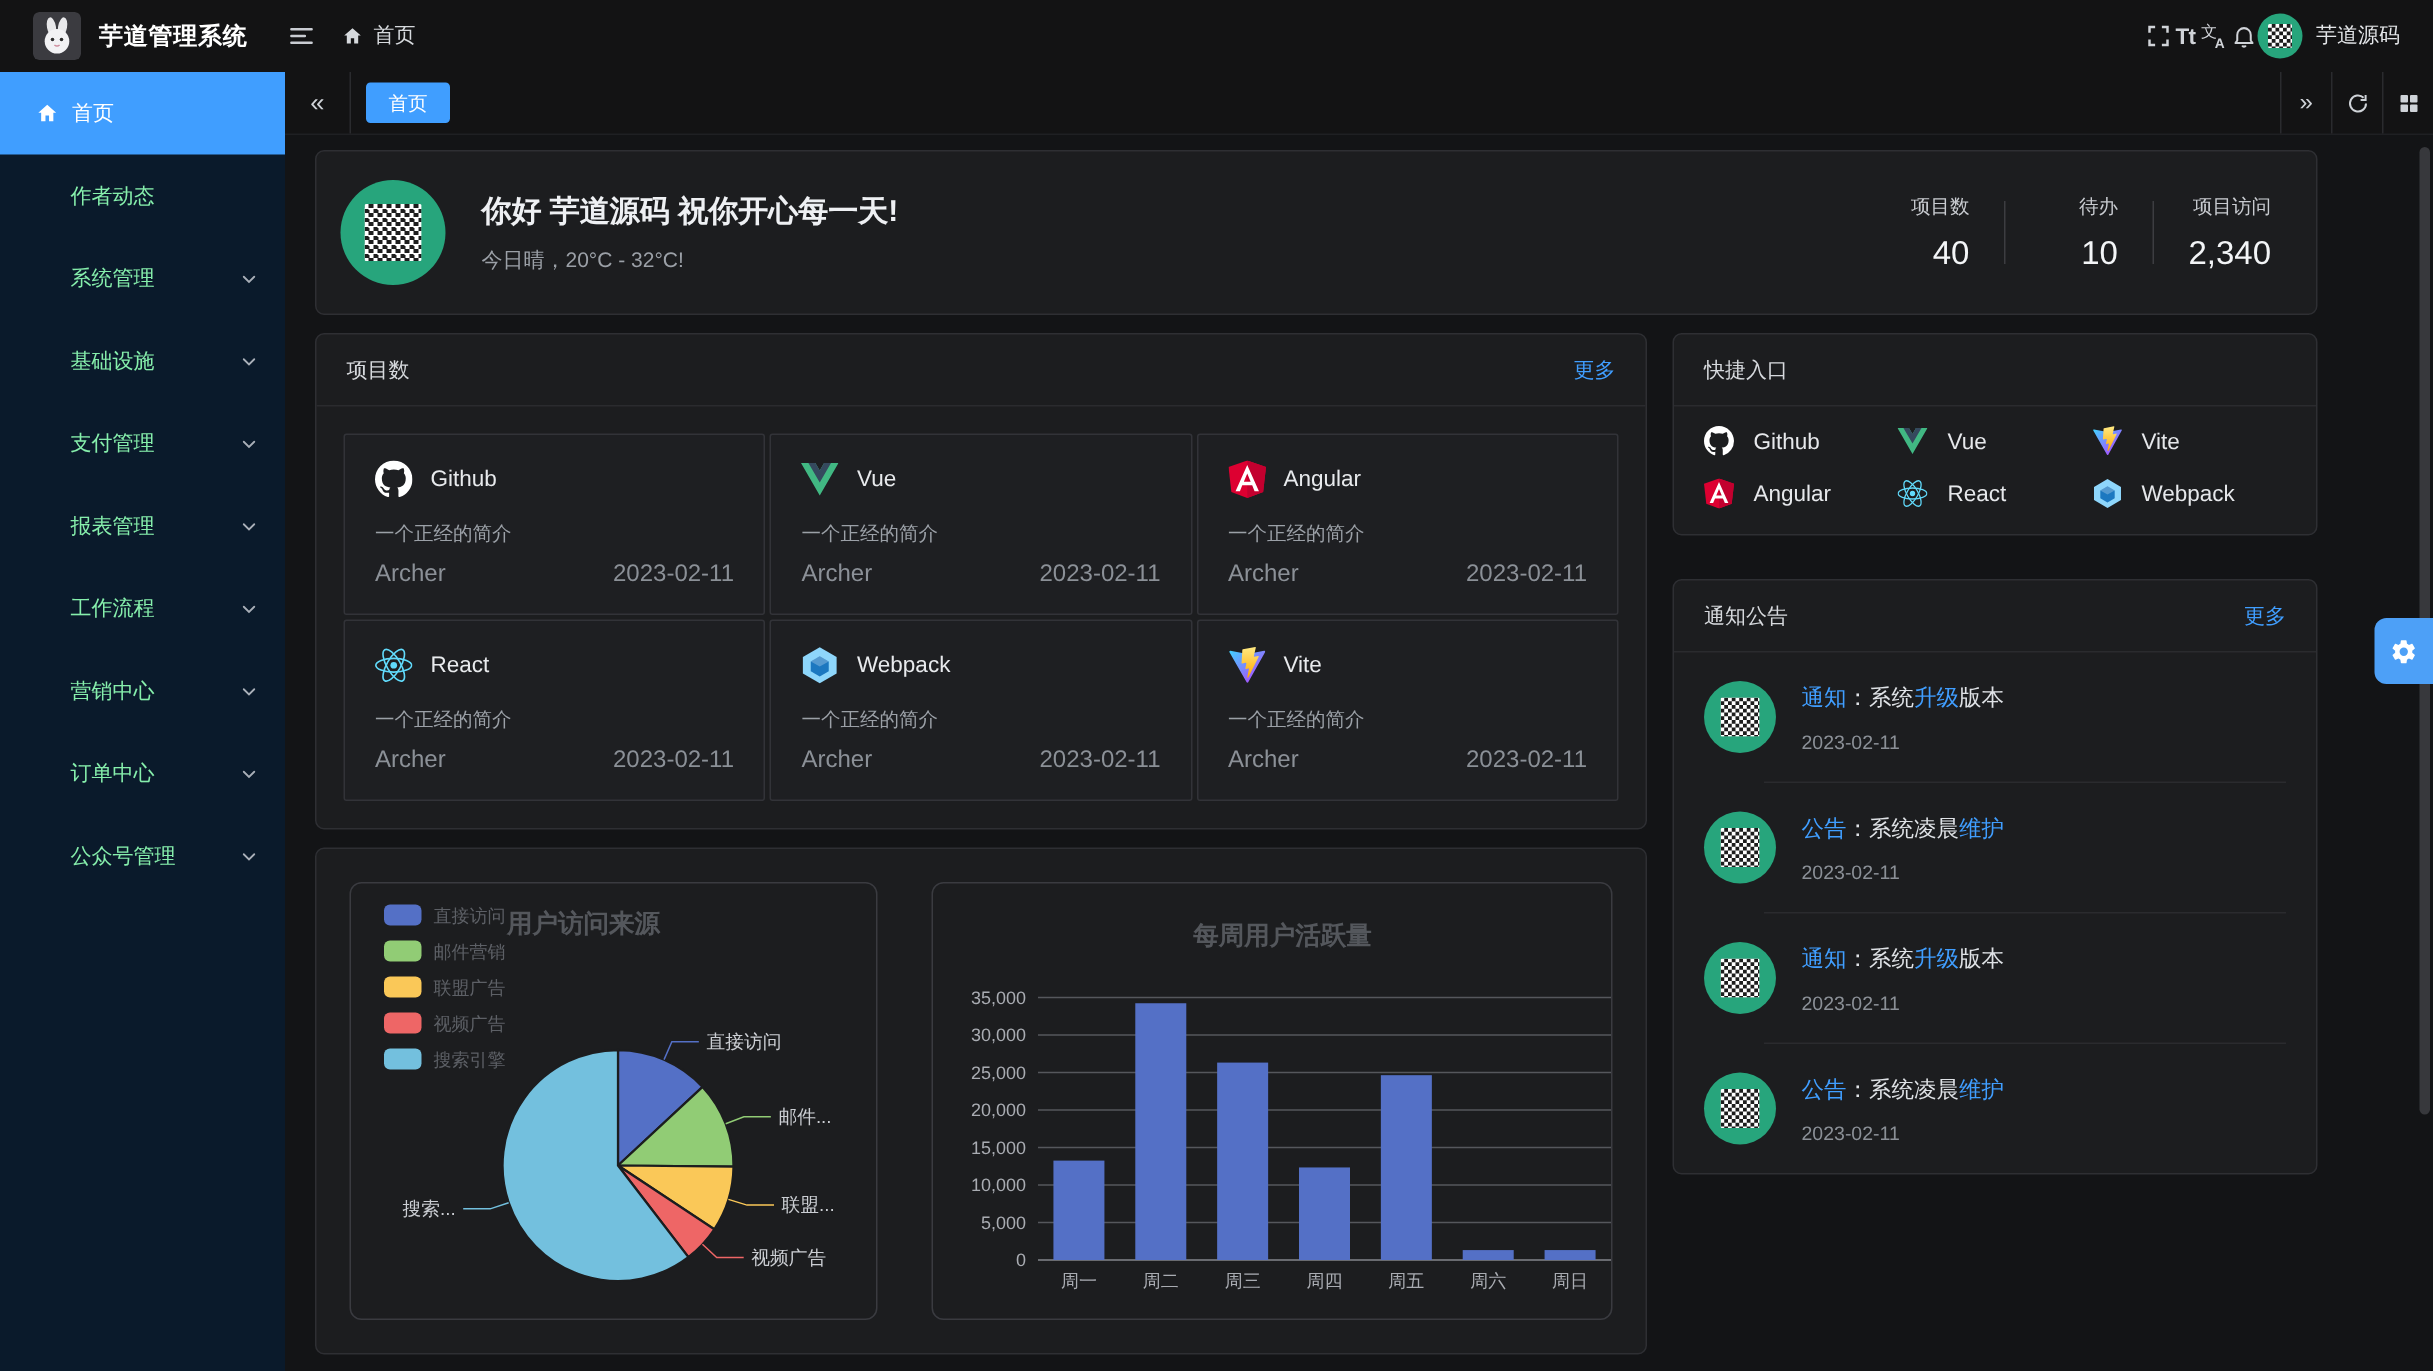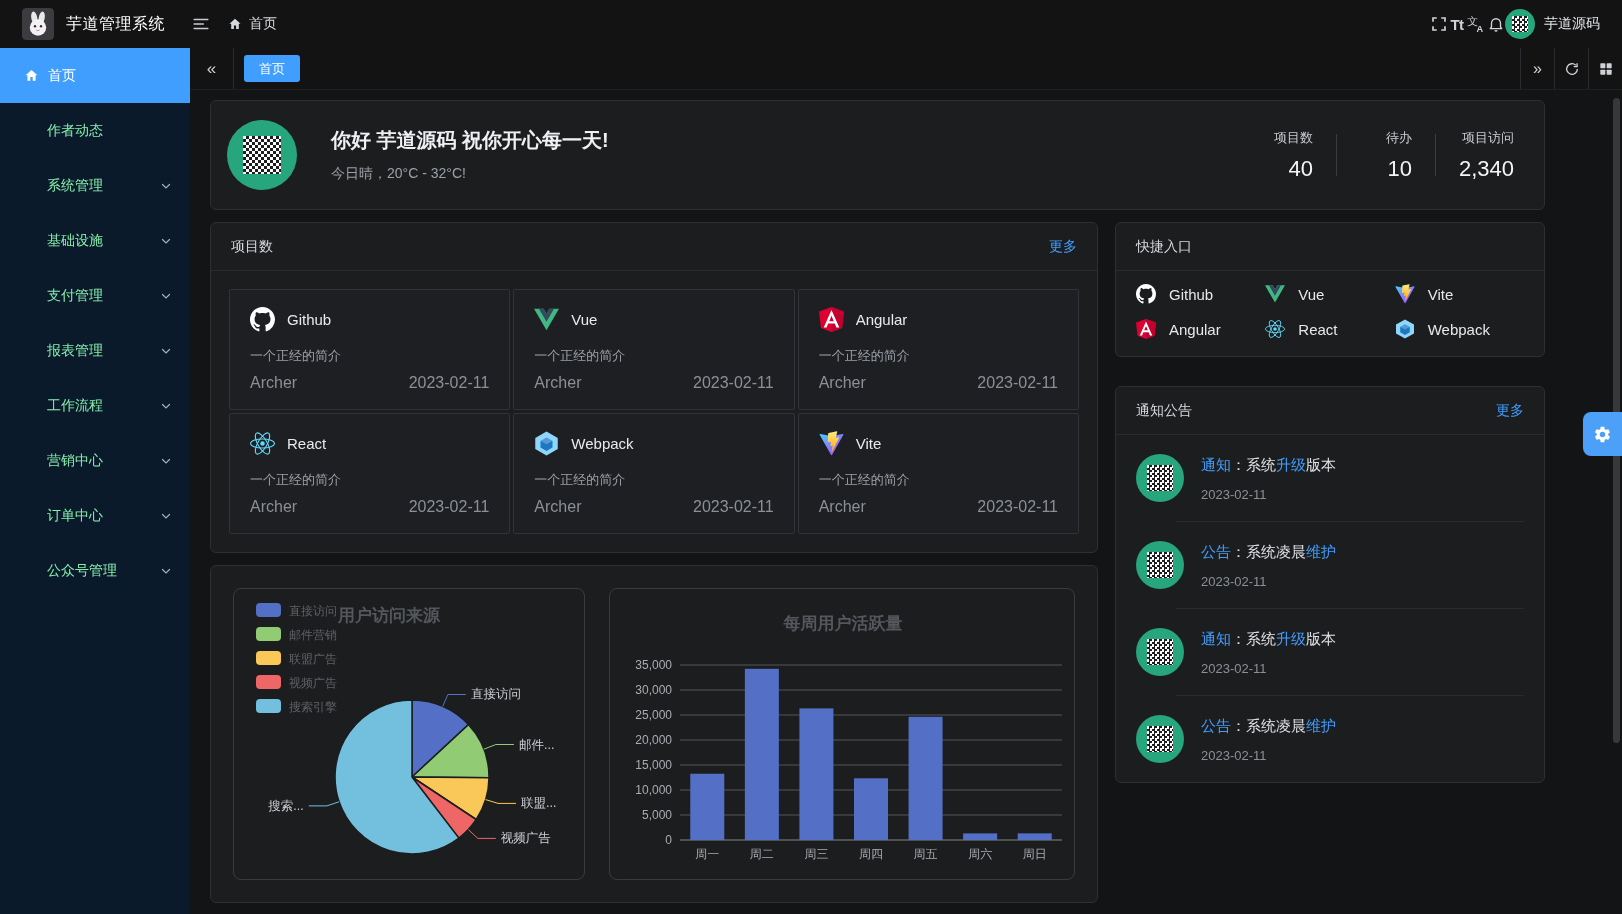--- a/index.html
+++ b/index.html
@@ -10,21 +10,21 @@
   }
   html,body{width:1622px;height:914px;overflow:hidden;background:var(--page);
     font-family:"Liberation Sans","DejaVu Sans",sans-serif;color:var(--t1);font-size:14px}
   .app{position:relative;width:1622px;height:914px;overflow:hidden}
   .ico{display:inline-flex;align-items:center;justify-content:center}
   .ico svg{display:block;width:100%;height:100%}
 
   
   .header{height:48px;background:var(--bar);display:flex;align-items:center;padding:0 22px}
   .logo{width:32px;height:32px;border-radius:4px;overflow:hidden;flex-shrink:0}
-  .app-title{font-size:16px;font-weight:400;color:#fff;margin-left:12px;letter-spacing:.5px}
+  .app-title{font-size:16px;font-weight:700;color:#fff;margin-left:12px;letter-spacing:.5px}
   .hamburger{width:20px;height:18px;color:#c9ccd2;margin-left:26px;cursor:pointer}
   .breadcrumb{display:flex;align-items:center;gap:7px;margin-left:17px;color:#d6d9dd}
   .bc-icon{width:14px;height:14px;color:#d6d9dd}
   .header-right{margin-left:auto;display:flex;align-items:center;}
   .h-icon{width:18px;height:18px;color:#d0d3d8;cursor:pointer}
   .h-icon.lang{width:21px;height:20px}
   .tt{font-weight:700;font-size:15px;letter-spacing:-.5px;color:#d0d3d8}
   .h-user{display:flex;align-items:center;gap:9px;cursor:pointer}
   .h-user .uname{color:#e4e6e9}
 
@@ -51,42 +51,42 @@
 
   
   .content{flex:1;padding:10px 20px;overflow:hidden}
   .card{background:var(--card);border:1px solid var(--border);border-radius:6px}
   .card-header{height:48px;display:flex;align-items:center;justify-content:space-between;
     padding:0 20px;border-bottom:1px solid var(--line);color:#d6d9dd}
   .link-more{color:var(--blue);cursor:pointer}
 
   .welcome{width:1335px;height:110px;display:flex;align-items:center;padding:0 30px 0 16px}
   .w-avatar{width:70px;height:70px}
-  .w-text{margin-left:34px}
+  .w-text{margin-left:24px}
   .w-title{font-size:20px;font-weight:700;color:#eef0f3}
   .w-sub{font-size:14px;color:var(--t2);margin-top:11px}
   .w-stats{margin-left:auto;display:flex;align-items:center;gap:23px}
   .stat{text-align:right;min-width:52px}
   .stat-label{font-size:13px;color:#c8cbd0}
   .stat-value{font-size:22px;color:#f3f5f7;margin-top:9px}
   .stat-divider{width:1px;height:42px;background:#3c3d41}
 
   .columns{display:flex;gap:17px;margin-top:12px}
   .col-left{width:888px;flex-shrink:0}
   .col-right{width:430px;flex-shrink:0}
 
   .projects-body{padding:18px;display:grid;grid-template-columns:repeat(3,1fr);gap:3px}
   .tile{border:1px solid var(--tile-border);background:#1e1f22;border-radius:2px;
     padding:17px 20px;height:121px;display:flex;flex-direction:column;cursor:pointer}
   .tile-head{display:flex;align-items:center;gap:12px;font-size:15px;color:#e8eaed}
   .tile-icon{width:25px;height:25px}
   .tile-desc{font-size:13px;color:var(--t2);margin-top:15px}
   .tile-foot{margin-top:auto;display:flex;justify-content:space-between;font-size:16px;color:var(--t3)}
 
-  .charts-card{margin-top:12px;height:338px;padding:22px;display:flex;gap:24px}
+  .charts-card{margin-top:12px;height:338px;padding:22px;display:flex;gap:36px}
   .chart-box{border:1px solid #3a3b40;border-radius:8px;height:292px;overflow:hidden}
   .chart-box.pie{width:352px}
   .chart-box.bar{flex:1}
   .chart-box svg{display:block;font-family:inherit}
 
   .shortcuts-body{padding:13px 20px 17px;display:grid;grid-template-columns:repeat(3,1fr);row-gap:15px}
   .sc-item{display:flex;align-items:center;gap:13px;font-size:15px;color:#e6e8eb;cursor:pointer}
   .sc-icon{width:20px;height:20px}
 
   .notices{margin-top:29px}

